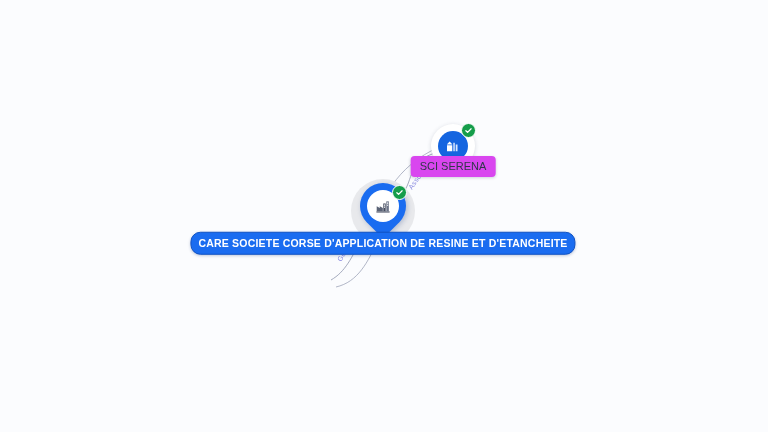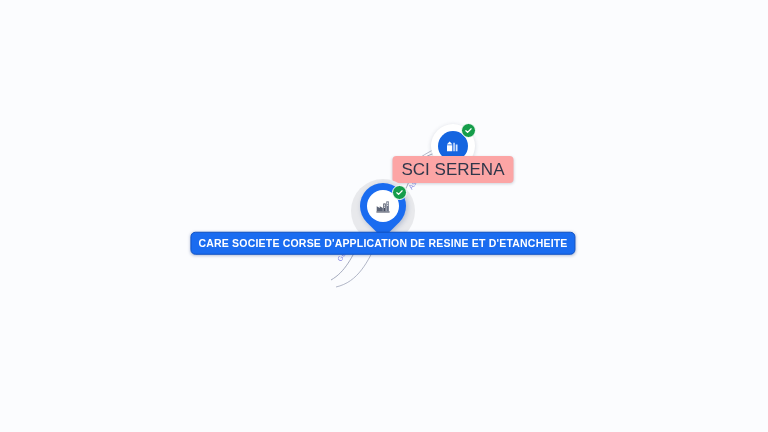--- a/index.html
+++ b/index.html
@@ -113,41 +113,41 @@
   }
   .badge-on-circle { right: -1px; top: -1px; }
   .badge-on-pin    { right: -1px; top: 2px; }
 
   
   .node-label {
     position: absolute;
     left: 50%;
     transform: translateX(-50%);
     white-space: nowrap;
-    background: #fca5a5;
+    background: #d946ef;
     color: #30374a;
-    font-size: 17px;
+    font-size: 11px;
     line-height: 1;
     padding: 5px 9px;
     border-radius: 4px;
     box-shadow: 0 1px 3px rgba(40, 50, 80, 0.20);
   }
 
   .main-label {
     position: absolute;
     transform: translate(-50%, -50%);
     white-space: nowrap;
     background: #1a6cf0;
     color: #ffffff;
     font-size: 10.5px;
     font-weight: 700;
     letter-spacing: 0.2px;
     line-height: 1;
     padding: 5px 7px;
-    border-radius: 5px;
+    border-radius: 10px;
     border: 1px solid #0f52c4;
     box-shadow: 0 1px 3px rgba(20, 50, 120, 0.28);
   }
 
   .edge-label {
     fill: #8b8ce0;
     font-family: "Liberation Sans", sans-serif;
     font-size: 7px;
     letter-spacing: 0.3px;
   }

